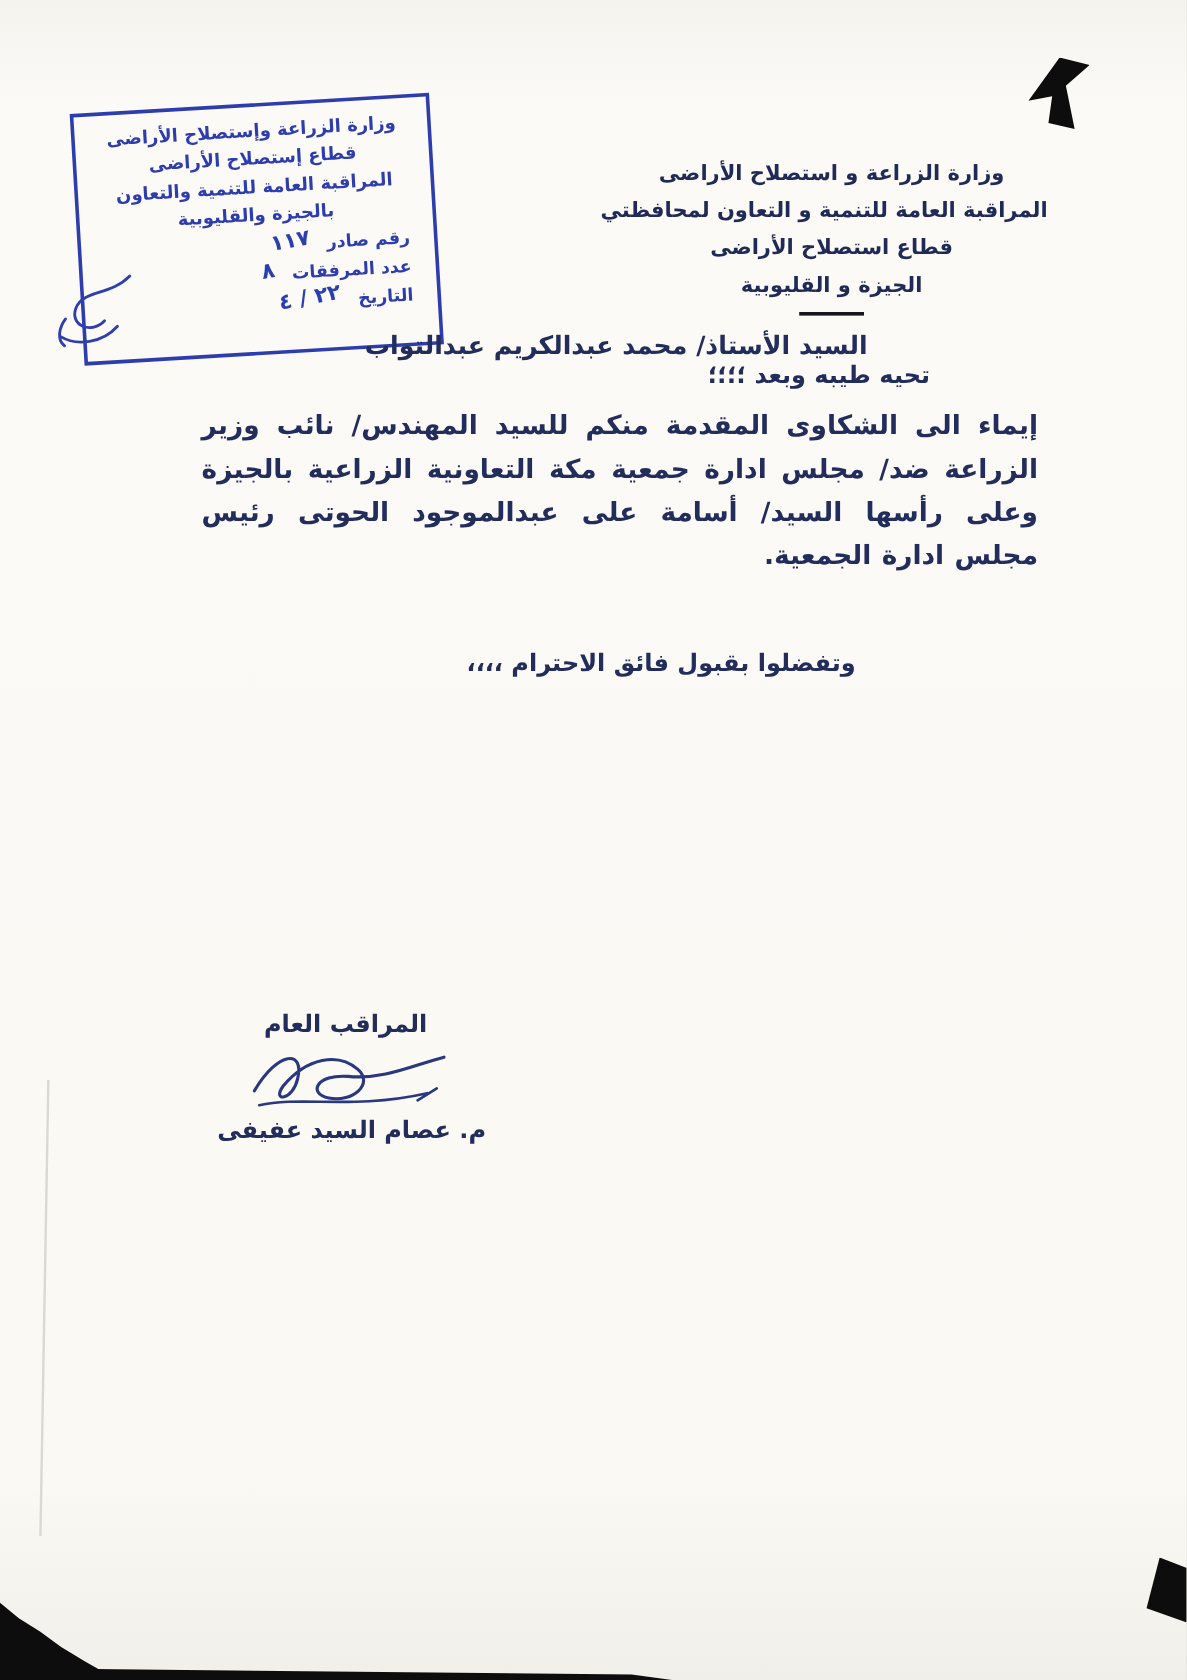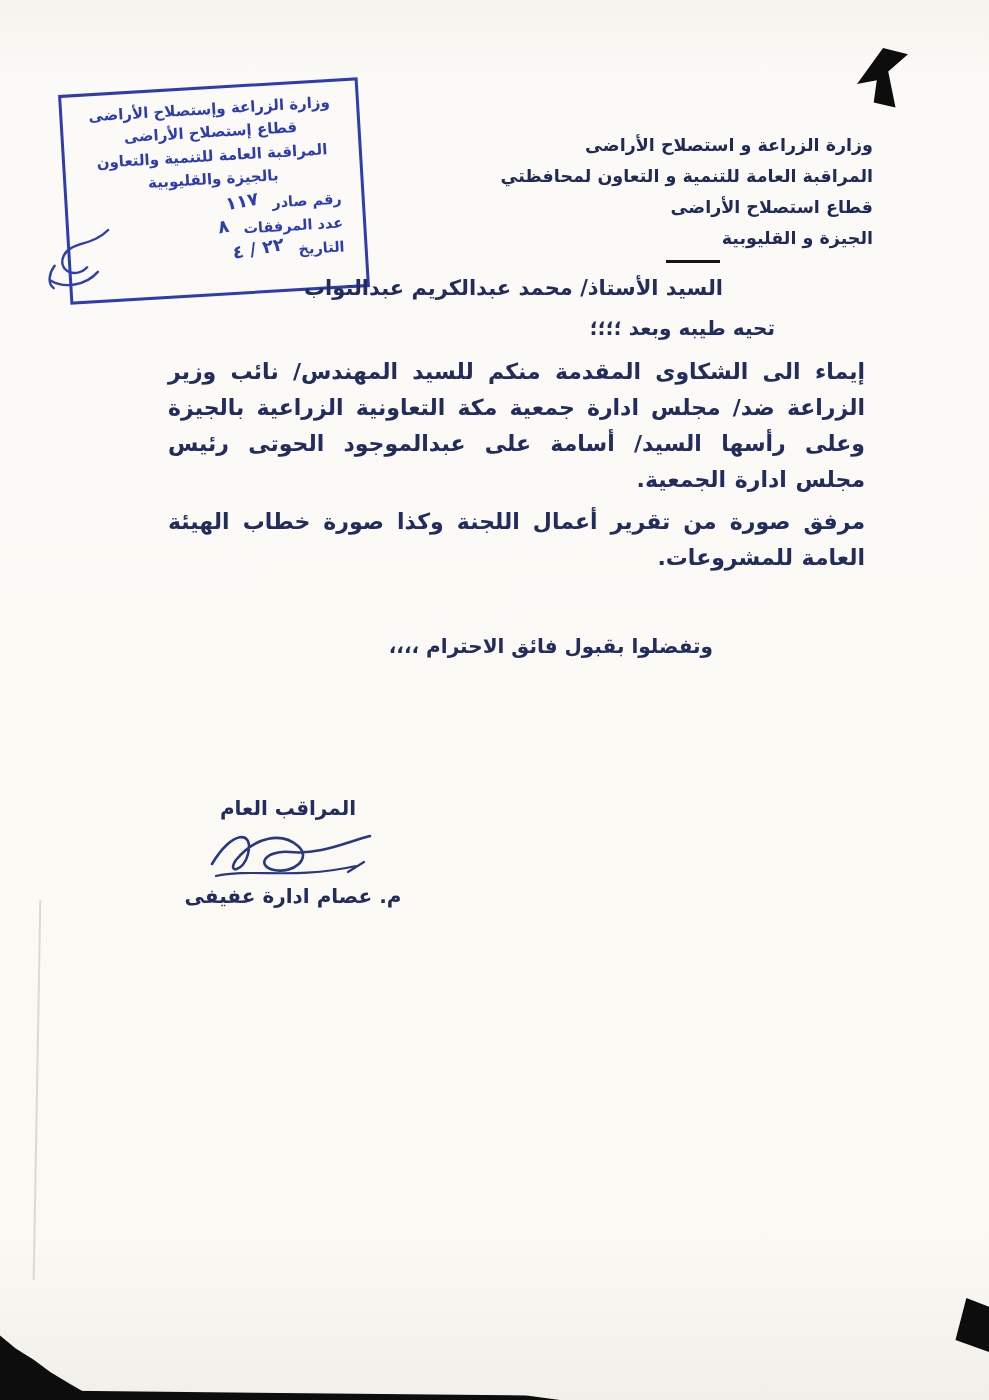--- a/index.html
+++ b/index.html
@@ -28,40 +28,40 @@
     font-size:18px; font-weight:bold; color:#2b3fae;
     transform:rotate(-7deg) translateY(-2px); display:inline-block;
     letter-spacing:2px;
   }
 
   .hand-scrawl { position:absolute; left:34px; top:222px; width:95px; height:75px; transform:rotate(-8deg); }
 
   
   .letterhead {
     position:absolute; right:116px; top:130px; width:360px;
-    text-align:right; color:#1f2a56; font-weight:bold; direction:rtl;
+    text-align:center; color:#1f2a56; font-weight:bold; direction:rtl;
   }
   .letterhead .h-line { font-size:17.5px; line-height:1.78; white-space:nowrap; }
   .letterhead .h-underline { width:54px; height:3px; background:#15151a; margin:5px auto 0; }
 
   
   .letter {
     position:absolute; right:124px; left:168px; top:276px;
     color:#232d5c; direction:rtl;
   }
-  .recipient { font-size:21px; font-weight:bold; margin-right:142px; margin-bottom:16px; white-space:nowrap; }
+  .recipient { font-size:21px; font-weight:bold; margin-right:142px; white-space:nowrap; }
   .salutation { font-size:20px; font-weight:bold; margin-right:90px; margin-bottom:14px; }
   .para {
     font-size:22px; font-weight:bold; line-height:1.64;
     text-align:justify; word-spacing:1px; margin-bottom:6px;
   }
   .closing { font-size:20px; font-weight:bold; margin-top:58px; margin-right:152px; }
 
   
-  .sig-block { position:absolute; left:168px; top:796px; width:250px; text-align:center; color:#232d5c; }
+  .sig-block { position:absolute; left:168px; top:841px; width:250px; text-align:center; color:#232d5c; }
   .sig-title { font-size:20px; font-weight:bold; margin-right:10px; }
   .sig-svg { display:block; margin:2px auto 0; }
   .sig-name { font-size:20px; font-weight:bold; white-space:nowrap; }
 
   
   .art { position:absolute; background:#0d0d0d; }
   .art-tr {
     left:856px; top:48px; width:52px; height:62px;
     clip-path:polygon(2% 58%, 52% 0%, 100% 10%, 62% 38%, 76% 96%, 34% 88%, 40% 52%);
   }
@@ -121,26 +121,25 @@
     <div class="h-line">المراقبة العامة للتنمية و التعاون لمحافظتي</div>
     <div class="h-line">قطاع استصلاح  الأراضى</div>
     <div class="h-line">الجيزة  و القليوبية</div>
     <div class="h-underline"></div>
   </div>
 
   <div class="letter">
     <div class="recipient">السيد الأستاذ/ محمد عبدالكريم عبدالتواب</div>
     <div class="salutation">تحيه طيبه وبعد ؛؛؛؛</div>
     <p class="para">إيماء الى الشكاوى المقدمة منكم للسيد المهندس/ نائب وزير الزراعة ضد/ مجلس ادارة جمعية مكة التعاونية الزراعية بالجيزة وعلى رأسها السيد/ أسامة على عبدالموجود الحوتى رئيس مجلس ادارة الجمعية.</p>
-    <p class="para">مرفق صورة من تقرير أعمال اللجنة وكذا صورة خطاب الهيئة العامة للمشروعات.</p>
     <div class="closing">وتفضلوا بقبول فائق الاحترام ،،،،</div>
   </div>
 
   <div class="sig-block">
     <div class="sig-title">المراقب العام</div>
     <svg class="sig-svg" width="190" height="62" viewBox="0 0 190 62">
       <path d="M14 42 C 34 8, 56 8, 50 32 C 46 50, 28 52, 38 38 C 58 14, 84 10, 100 24 C 114 36, 96 52, 76 48 C 58 44, 66 28, 92 30 C 122 33, 148 20, 172 14" fill="none" stroke="#2a3781" stroke-width="2.6" stroke-linecap="round"></path>
       <path d="M18 54 C 54 46, 96 58, 158 44 M150 50 L166 40" fill="none" stroke="#2a3781" stroke-width="2.2" stroke-linecap="round"></path>
     </svg>
-    <div class="sig-name">م. عصام ادارة عفيفى</div>
+    <div class="sig-name">م. عصام السيد عفيفى</div>
   </div>
 
 </div>
 
 </body></html>

